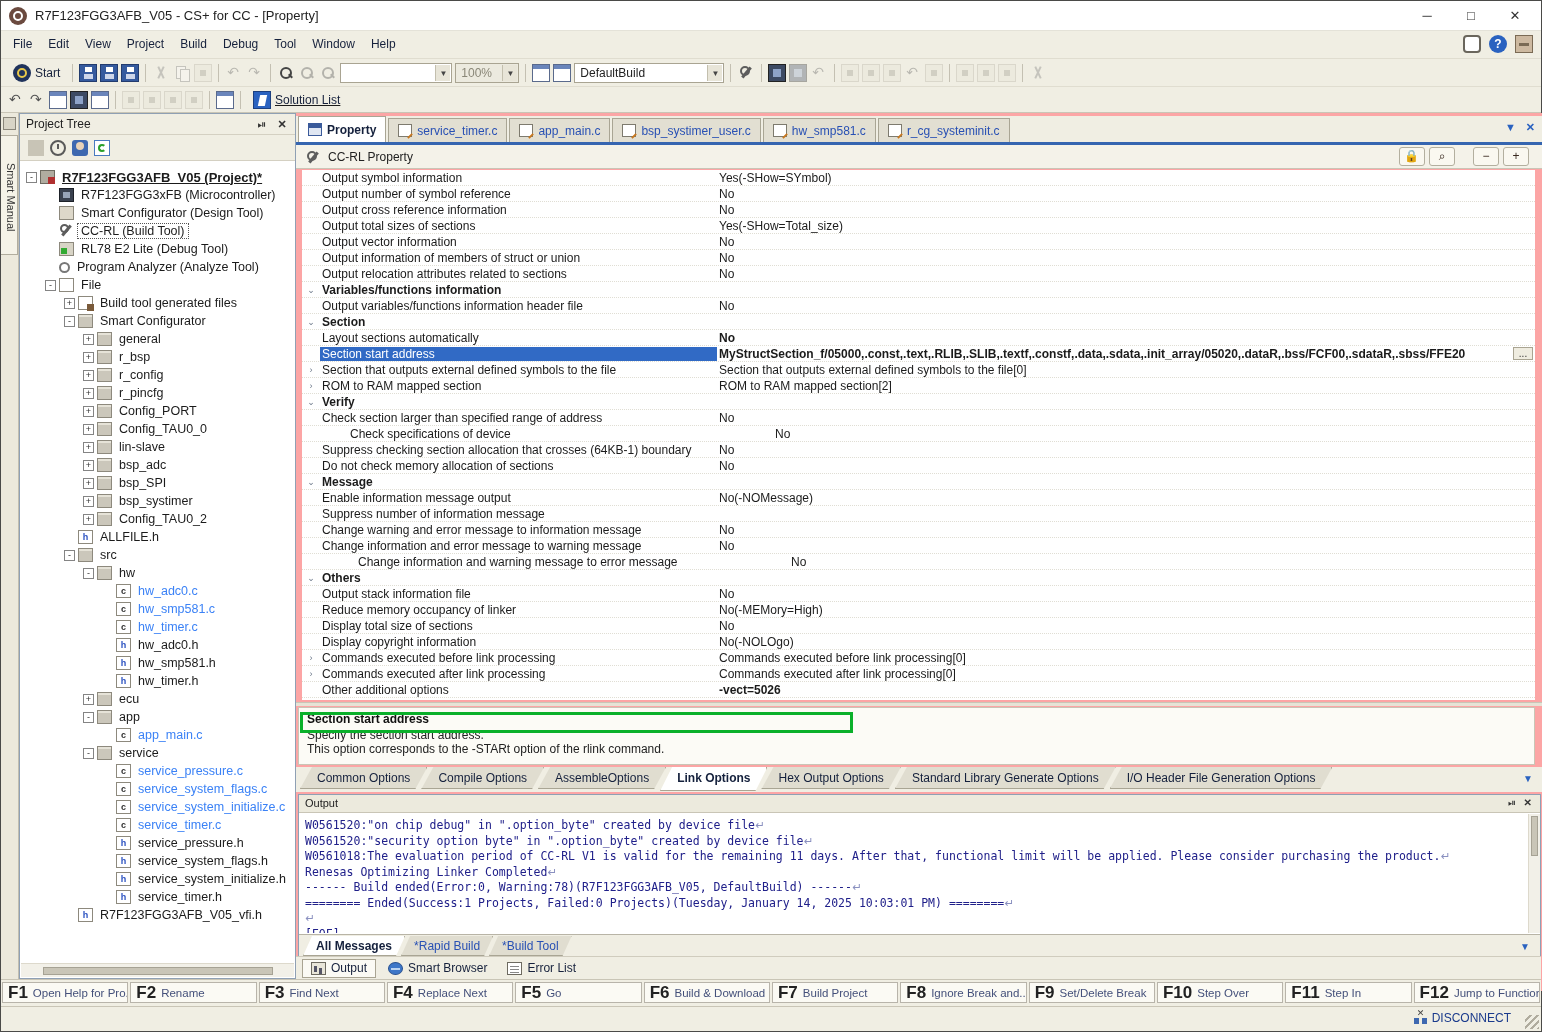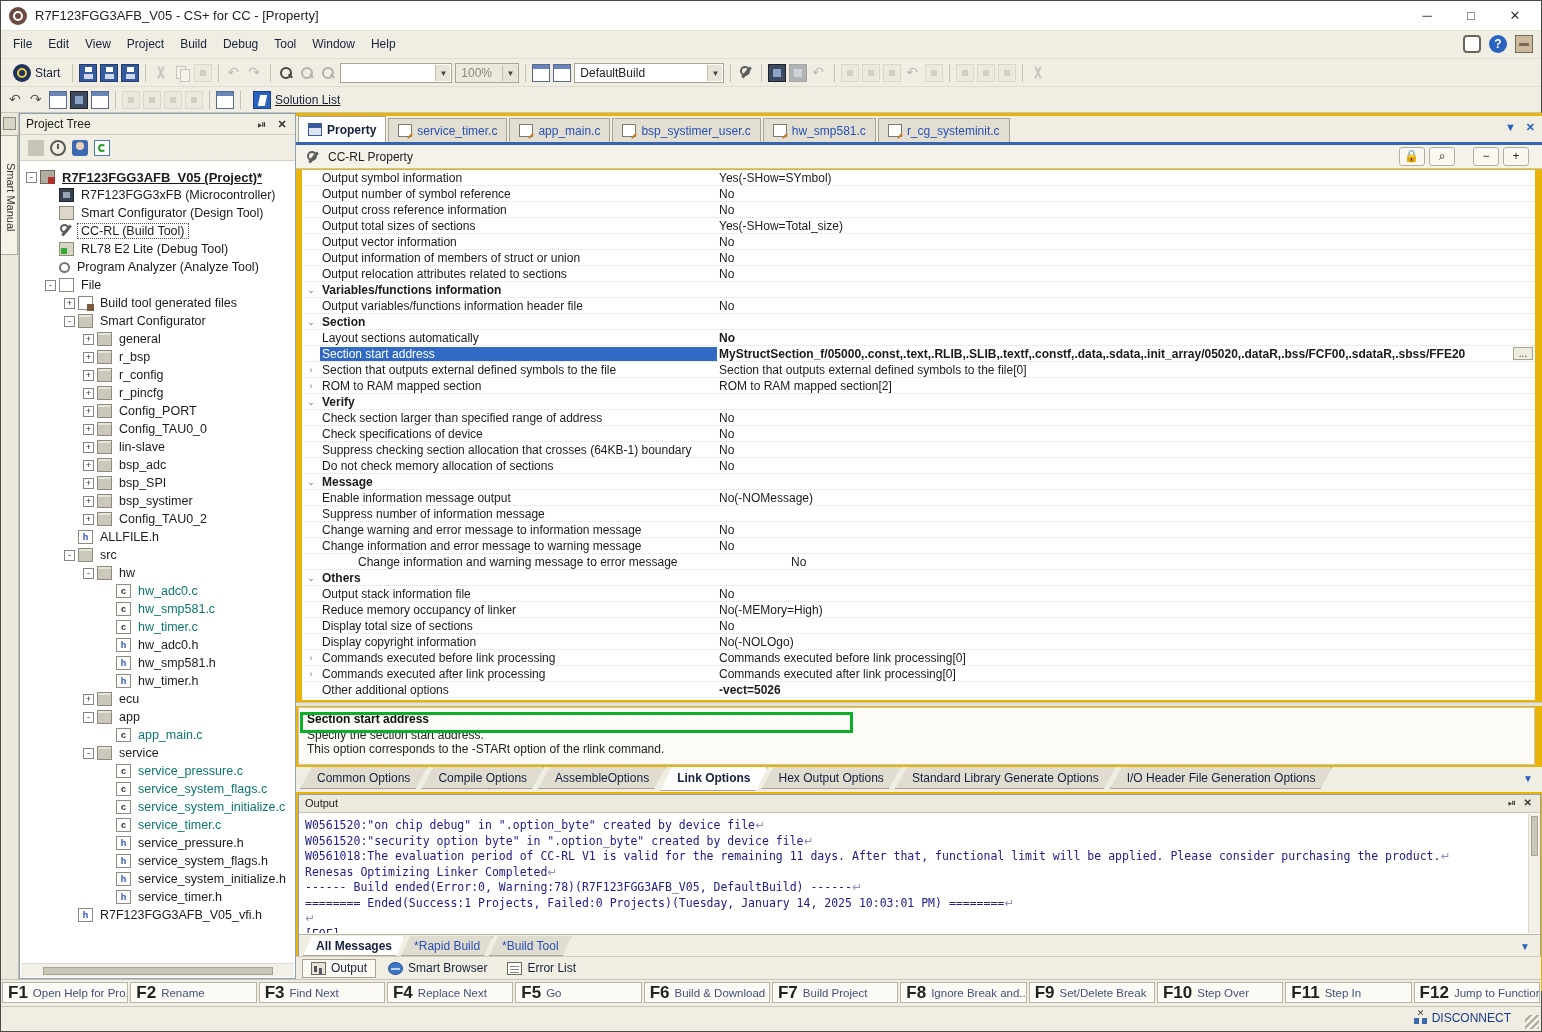--- a/index.html
+++ b/index.html
@@ -99,27 +99,27 @@
   .t-design { background:#ddd8ca; border:1px solid #8d897d; font-size:8px; color:#884422; text-align:center; line-height:13px; font-weight:bold; }
   .t-build::before { content:""; position:absolute; left:6px; top:0; width:3px; height:13px; background:#5d5d5d; transform:rotate(40deg); }
   .t-build::after { content:""; position:absolute; left:1px; top:0; width:5px; height:5px; border:2px solid #5d5d5d; border-radius:50%; }
   .t-debug { background:#d8d4c6; border:1px solid #8d897d; }
   .t-debug::after { content:""; position:absolute; left:1px; bottom:1px; width:6px; height:6px; background:#33aa33; }
   .t-analyze { border:2px solid #777; border-radius:50%; width:11px; height:11px; }
   .t-gen { background:#fff; border:1px solid #8d897d; }
   .t-gen::after { content:""; position:absolute; right:-2px; bottom:-2px; width:7px; height:7px; background:#7a5a3a; }
   .tlabel { font-size:12.5px; color:#1b1b1b; padding:0 3px; }
   .tlabel.bold { font-weight:bold; text-decoration:underline; font-size:13px; }
-  .tlabel.link { color:#0f766e; }
+  .tlabel.link { color:#3b82f6; }
   .tlabel.focus { outline:1px dotted #555;text-align:center; }
   .tree-hscroll { position:absolute; left:1px; right:1px; bottom:1px; height:14px; background:#f2f0e8; border-top:1px solid #ddd9cc; }
   .tree-hscroll .thumb { position:absolute; left:22px; width:230px; top:3px; height:8px; background:#c9c5b7; border:1px solid #a6a294; }
 
   
-  .docarea { position:absolute; left:295px; top:112px; width:1247px; bottom:40px; background:#eab308; }
+  .docarea { position:absolute; left:295px; top:112px; width:1247px; bottom:40px; background:#fca5a5; }
   .doctabs { position:absolute; left:0; right:0; top:3px; height:26px; background:#f0eee3; display:flex; align-items:flex-end; padding-left:2px; }
   .dtab { height:24px; display:flex; align-items:center; gap:5px; padding:0 9px; border:1px solid #a9a594; border-bottom:none; background:#e2dfd2; color:#2850b4; margin-right:2px; font-size:12px; }
   .dtab.active { background:#fff; color:#14203c; height:26px; font-weight:bold; }
   .dt-ico { width:14px; height:13px; position:relative; flex:none; }
   .dt-prop { background:#dfe6f2; border:1px solid #3a5a9a; }
   .dt-prop::after { content:""; position:absolute; left:0; right:0; top:0; height:4px; background:#3a5a9a; }
   .dt-page { background:#fff; border:1px solid #7d7a6e; }
   .dt-page::after { content:""; position:absolute; right:-2px; bottom:-1px; width:6px; height:2px; background:#c87820; transform:rotate(-45deg); }
   .doctabs-right { position:absolute; right:8px; top:8px; display:flex; gap:10px; color:#2a62c0; font-size:11px; font-weight:bold; }
   .doc-accent { position:absolute; left:0; right:0; top:29px; height:3px; background:#3565b0; }
@@ -639,21 +639,21 @@
         </div>
         <div class="prow cat" style="height: 16px;">
           <span class="pchev">⌄</span>
           <span class="pname">Verify</span>
         </div>
         <div class="prow" style="height: 16px;">
           <span class="pchev"></span>
           <span class="pname">Check section larger than specified range of address</span>
           <span class="pval">No</span>
         </div>
-        <div class="prow" style="height: 16px;">
+        <div class="prow" style="height: 16px; gap: 28px;">
           <span class="pchev"></span>
           <span class="pname">Check specifications of device</span>
           <span class="pval">No</span>
         </div>
         <div class="prow" style="height: 16px;">
           <span class="pchev"></span>
           <span class="pname">Suppress checking section allocation that crosses (64KB-1) boundary</span>
           <span class="pval">No</span>
         </div>
         <div class="prow" style="height: 16px;">

